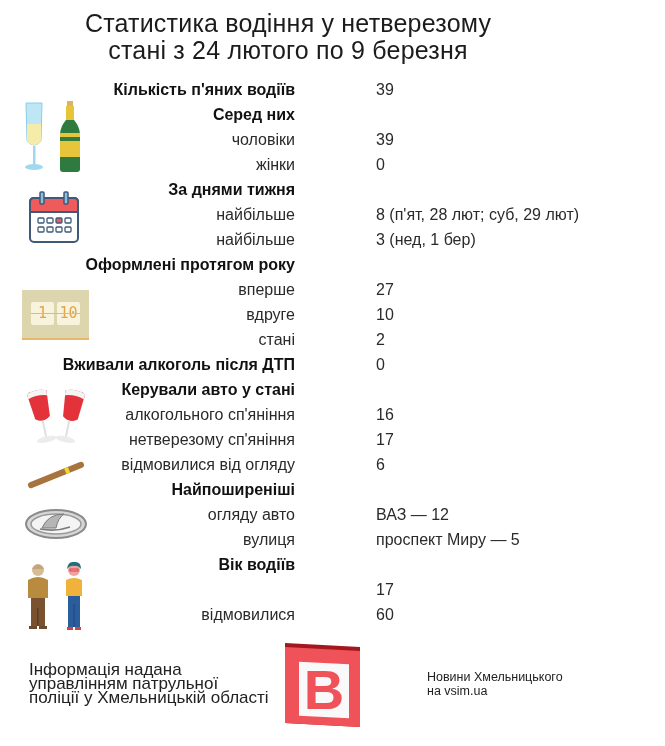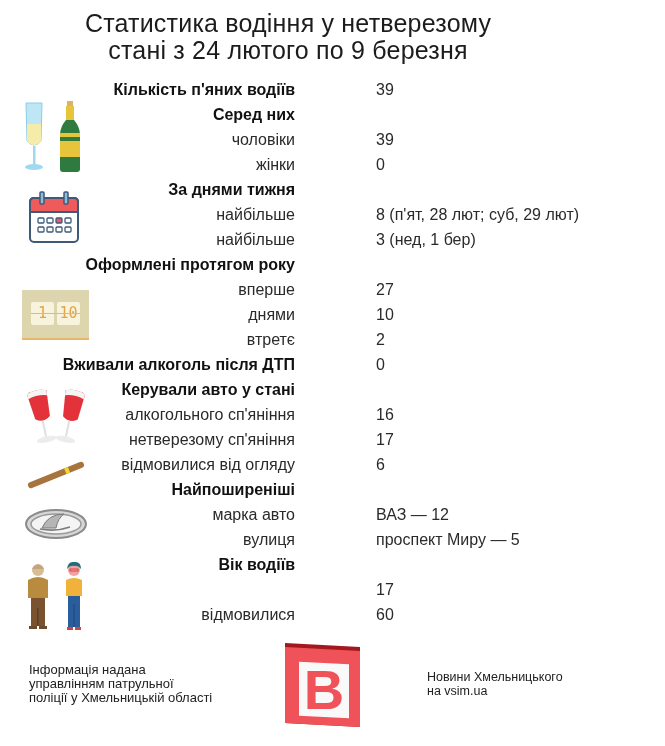--- a/index.html
+++ b/index.html
@@ -7,21 +7,21 @@
          font-family: "Liberation Sans", "DejaVu Sans", sans-serif; color: #1a1a1a; }
   .title { position: absolute; top: 10px; left: 0; width: 576px; text-align: center;
            font-size: 25px; line-height: 27px; font-weight: 400; color: #1c1c1c; letter-spacing: 0.2px; }
   .title div { white-space: nowrap; }
   .rows { position: absolute; top: 77px; left: 0; width: 639px; }
   .row { position: relative; height: 25px; line-height: 25px; font-size: 16px; }
   .row .label { position: absolute; right: 344px; top: 0; white-space: nowrap; text-align: right; color: #2a2a2a; }
   .row.head .label { font-weight: 700; color: #111; }
   .row .value { position: absolute; left: 360px; top: 0; white-space: nowrap; color: #2a2a2a; margin-left: 16px; }
   .icon { position: absolute; }
-  .footer-left { position: absolute; left: 29px; top: 663px; font-size: 13px; line-height: 14px; color: #222; }
+  .footer-left { position: absolute; left: 29px; top: 663px; font-size: 17px; line-height: 14px; color: #222; }
   .footer-right { position: absolute; left: 427px; top: 670px; font-size: 12.5px; line-height: 14px; color: #222; }
   .logo { position: absolute; left: 283px; top: 645px; width: 80px; height: 82px; }
 </style>
 </head>
 <body>
 
 <div class="title">
   <div>Статистика водіння у нетверезому</div>
   <div>стані з 24 лютого по 9 березня</div>
 </div>
@@ -57,25 +57,25 @@
     </div>
   <div class="row head">
       <span class="label">Оформлені протягом року</span>
       <span class="value"></span>
     </div>
   <div class="row">
       <span class="label">вперше</span>
       <span class="value">27</span>
     </div>
   <div class="row">
-      <span class="label">днями</span>
+      <span class="label">вдруге</span>
       <span class="value">10</span>
     </div>
   <div class="row">
-      <span class="label">втретє</span>
+      <span class="label">стані</span>
       <span class="value">2</span>
     </div>
   <div class="row head">
       <span class="label">Вживали алкоголь після ДТП</span>
       <span class="value">0</span>
     </div>
   <div class="row head">
       <span class="label">Керували авто у стані</span>
       <span class="value"></span>
     </div>
@@ -89,21 +89,21 @@
     </div>
   <div class="row">
       <span class="label">відмовилися від огляду</span>
       <span class="value">6</span>
     </div>
   <div class="row head">
       <span class="label">Найпоширеніші</span>
       <span class="value"></span>
     </div>
   <div class="row">
-      <span class="label">марка авто</span>
+      <span class="label">огляду авто</span>
       <span class="value">ВАЗ — 12</span>
     </div>
   <div class="row">
       <span class="label">вулиця</span>
       <span class="value">проспект Миру — 5</span>
     </div>
   <div class="row head">
       <span class="label">Вік водіїв</span>
       <span class="value"></span>
     </div>

